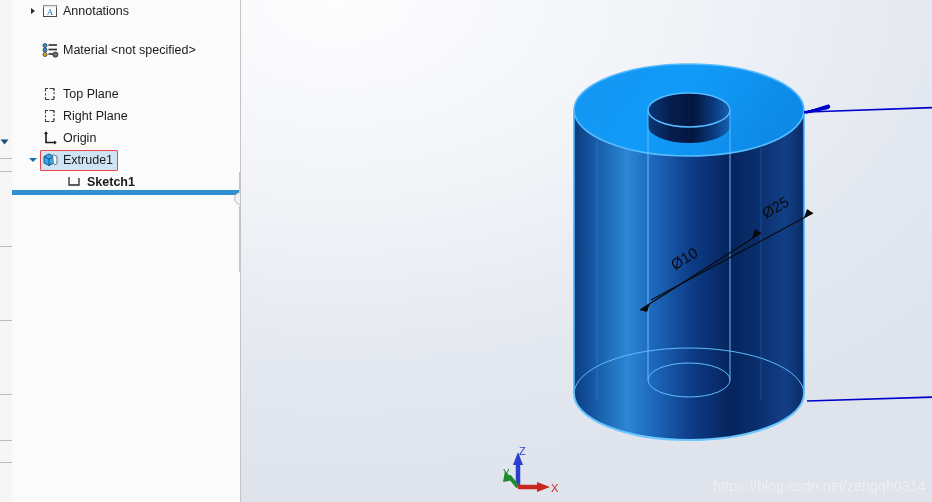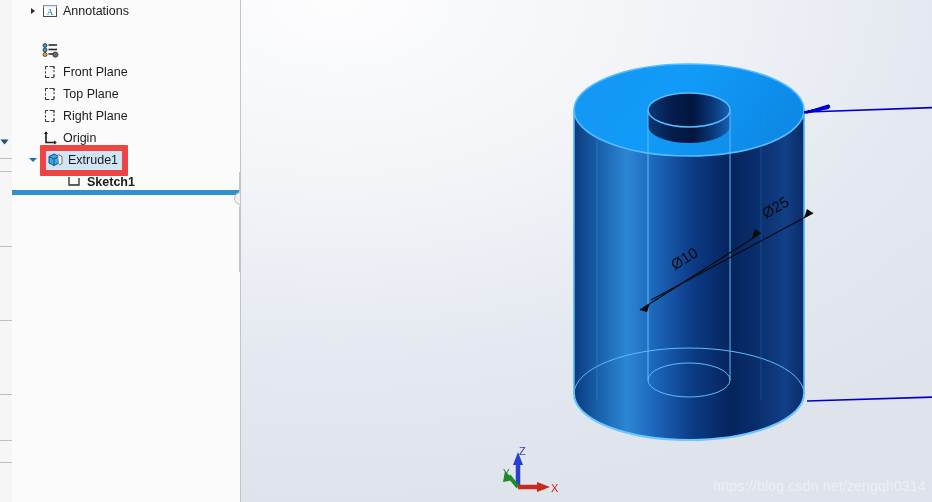--- a/index.html
+++ b/index.html
@@ -41,21 +41,21 @@
     display:block;width:0;height:0;
     border-left:4px solid #2b2b2b;border-top:3.5px solid transparent;border-bottom:3.5px solid transparent;
   }
   .twisty.open i{
     border-left:4px solid transparent;border-right:4px solid transparent;
     border-top:4px solid #1b6ea8;border-bottom:0;
   }
   .tree-ico{width:18px;height:18px;flex:0 0 18px;margin-right:4px;position:relative;}
   .tree-label{line-height:18px;text-align:center;}
   .tree-row.selected .tree-sel{
-    background:#cfe4f5;border:6px solid #ef4444;border-radius:1px;
+    background:#cfe4f5;border:1px solid #ef4444;border-radius:1px;
     padding:0 4px 0 0;display:flex;align-items:center;height:19px;
   }
   .tree-sel{display:flex;align-items:center;height:19px;padding:0 4px 0 0;border:1px solid transparent;}
 
   .rollback{
     position:absolute;left:12px;width:216px;height:5px;background:#2f8fd0;
   }
   .splitter-dot{
     position:absolute;width:11px;height:11px;border:1px solid #bdbdbd;border-radius:50%;
     background:#f1f1f1;
@@ -120,35 +120,24 @@
           <svg width="18" height="18" viewBox="0 0 18 18">
             <circle cx="4" cy="4.5" r="2" fill="#2f9fe0" stroke="#2a2a2a" stroke-width=".8"></circle>
             <circle cx="4" cy="9" r="2" fill="#2f9fe0" stroke="#2a2a2a" stroke-width=".8"></circle>
             <circle cx="4" cy="13.5" r="2" fill="#e8b21a" stroke="#2a2a2a" stroke-width=".8"></circle>
             <line x1="7.5" y1="4" x2="16" y2="4" stroke="#2a2a2a" stroke-width="1.6"></line>
             <line x1="7.5" y1="8.5" x2="16" y2="8.5" stroke="#2a2a2a" stroke-width="1.6"></line>
             <line x1="7.5" y1="13" x2="12" y2="13" stroke="#2a2a2a" stroke-width="1.6"></line>
             <circle cx="14.4" cy="13.6" r="2.6" fill="#6b6b6b" stroke="#2a2a2a" stroke-width=".8"></circle>
           </svg>
         </span>
-      </span>
-    </div>
-
-    <div class="tree-row" style="top: 61px; padding-left: 28px; position: absolute; left: 0px; right: 0px;">
-      <span class="tree-sel">
-        <span class="tree-ico">
-          <svg width="18" height="18" viewBox="0 0 18 18">
-            <path d="M4.5 3.5 L13 3.5 L13 14.5 L4.5 14.5 Z" fill="none" stroke="#3a3a3a" stroke-width="1" stroke-dasharray="2.2,1.8"></path>
-            <path d="M4.5 3.5 L4.5 6 M4.5 12 L4.5 14.5 M13 3.5 L13 6 M13 12 L13 14.5" stroke="#3a3a3a" stroke-width="1.1"></path>
-            <path d="M4.5 3.5 L7 3.5 M10.5 3.5 L13 3.5 M4.5 14.5 L7 14.5 M10.5 14.5 L13 14.5" stroke="#3a3a3a" stroke-width="1.1"></path>
-          </svg>
-        </span>
-        <span class="tree-label">Front Plane</span>
-      </span>
-    </div>
+        <span class="tree-label">Material &lt;not specified&gt;</span>
+      </span>
+    </div>
+
 
     <div class="tree-row" style="top: 83px; padding-left: 28px; position: absolute; left: 0px; right: 0px;">
       <span class="tree-sel">
         <span class="tree-ico">
           <svg width="18" height="18" viewBox="0 0 18 18">
             <path d="M4.5 3.5 L13 3.5 L13 14.5 L4.5 14.5 Z" fill="none" stroke="#3a3a3a" stroke-width="1" stroke-dasharray="2.2,1.8"></path>
             <path d="M4.5 3.5 L4.5 6 M4.5 12 L4.5 14.5 M13 3.5 L13 6 M13 12 L13 14.5" stroke="#3a3a3a" stroke-width="1.1"></path>
             <path d="M4.5 3.5 L7 3.5 M10.5 3.5 L13 3.5 M4.5 14.5 L7 14.5 M10.5 14.5 L13 14.5" stroke="#3a3a3a" stroke-width="1.1"></path>
           </svg>
         </span>

